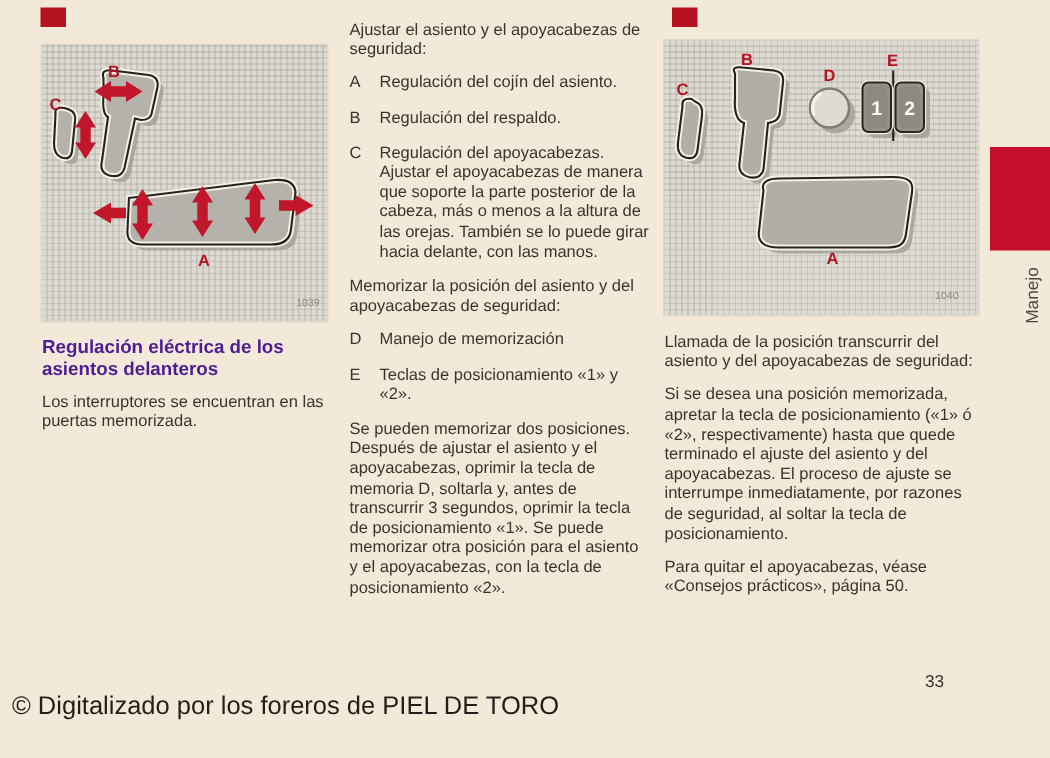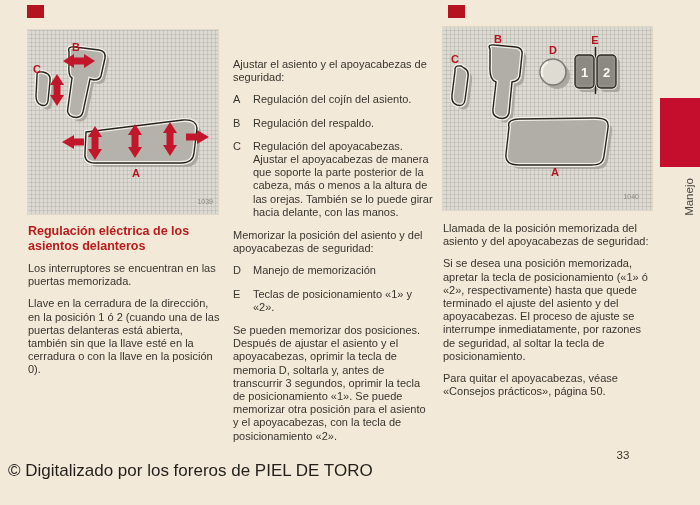--- a/index.html
+++ b/index.html
@@ -2,37 +2,37 @@
 <html><head>
 <meta charset="utf-8">
 <style>
   html,body{margin:0;padding:0;}
   body{
     width:700px;height:505px;position:relative;overflow:hidden;
     background:#f3e9d8;
     font-family:"Liberation Sans","DejaVu Sans",sans-serif;
     color:#38342e;
   }
-  .txt{font-size:11px;line-height:13.2px;margin-top:44px;}
+  .txt{font-size:11px;line-height:13.2px;}
   .col{position:absolute;}
   #left-col{left:28px;top:30px;width:192px;}
   #mid-col{left:233px;top:14px;width:201px;}
   #right-col{left:443px;top:27px;width:211px;}
   .figure{
     position:relative;
     background-color:#dcdad2;
     background-image:
       repeating-linear-gradient(0deg, rgba(150,148,138,0) 0 3px, rgba(150,148,138,.28) 3px 4px),
       repeating-linear-gradient(90deg, rgba(150,148,138,0) 0 3px, rgba(150,148,138,.28) 3px 4px);
     box-shadow:0 0 0 1px rgba(120,118,108,.15);
   }
   #fig-left{width:190px;height:184px;}
   #fig-right{width:209px;height:183px;}
   .red-heading{
-    color:#b91c1c;font-weight:bold;font-size:12.5px;line-height:14.5px;
+    color:#4c1d95;font-weight:bold;font-size:12.5px;line-height:14.5px;
     margin:10px 0 9px 0;
   }
   p.body-p{margin:0 0 9px 0;}
   .list-row{display:flex;margin:0 0 10px 0;}
   .list-key{width:20px;flex:0 0 20px;}
   .list-text{flex:1;}
   .indent-block{margin-left:20px;}
   .note-head{margin:14px 0 8px 0;}
   .note-body{margin:0 0 14px 0;}
   .red-square{position:absolute;width:17px;height:13px;background:#b5131f;}
@@ -104,21 +104,20 @@
 
       <text class="fig-label" x="48" y="21" text-anchor="middle">B</text>
       <text class="fig-label" x="9" y="43" text-anchor="middle">C</text>
       <text class="fig-label" x="108" y="147" text-anchor="middle">A</text>
       <text class="fig-num" x="185" y="174" text-anchor="end">1039</text>
     </svg>
   </div>
 
   <div class="red-heading">Regulación eléctrica de los asientos delanteros</div>
   <p class="txt body-p">Los interruptores se encuentran en las puertas memorizada.</p>
-  <p class="txt body-p">Llave en la cerradura de la dirección, en la posición 1 ó 2 (cuando una de las puertas delanteras está abierta, también sin que la llave esté en la cerradura o con la llave en la posición 0).</p>
 </div>
 
 <div class="col txt" id="mid-col">
   <p class="body-p">Ajustar el asiento y el apoyacabezas de seguridad:</p>
 
   <div class="list-row">
     <span class="list-key">A</span>
     <span class="list-text">Regulación del cojín del asiento.</span>
   </div>
   <div class="list-row">
@@ -184,21 +183,21 @@
 
       <text class="fig-label" x="12" y="36" text-anchor="middle">C</text>
       <text class="fig-label" x="55" y="16" text-anchor="middle">B</text>
       <text class="fig-label" x="110" y="27" text-anchor="middle">D</text>
       <text class="fig-label" x="152" y="17" text-anchor="middle">E</text>
       <text class="fig-label" x="112" y="149" text-anchor="middle">A</text>
       <text class="fig-num" x="196" y="172" text-anchor="end">1040</text>
     </svg>
   </div>
 
-  <p class="txt body-p" style="margin-top:12px;">Llamada de la posición memorizada del asiento y del apoyacabezas de seguridad:</p>
+  <p class="txt body-p" style="margin-top:12px;">Llamada de la posición transcurrir del asiento y del apoyacabezas de seguridad:</p>
   <p class="txt body-p">Si se desea una posición memorizada, apretar la tecla de posicionamiento («1» ó «2», respectivamente) hasta que quede terminado el ajuste del asiento y del apoyacabezas. El proceso de ajuste se interrumpe inmediatamente, por razones de seguridad, al soltar la tecla de posicionamiento.</p>
   <p class="txt body-p">Para quitar el apoyacabezas, véase «Consejos prácticos», página 50.</p>
 </div>
 
 <div id="side-tab"></div>
 <div id="side-tab-label">Manejo</div>
 
 <div id="page-number">33</div>
 
 <div id="copyright">© Digitalizado por los foreros de PIEL DE TORO</div>

